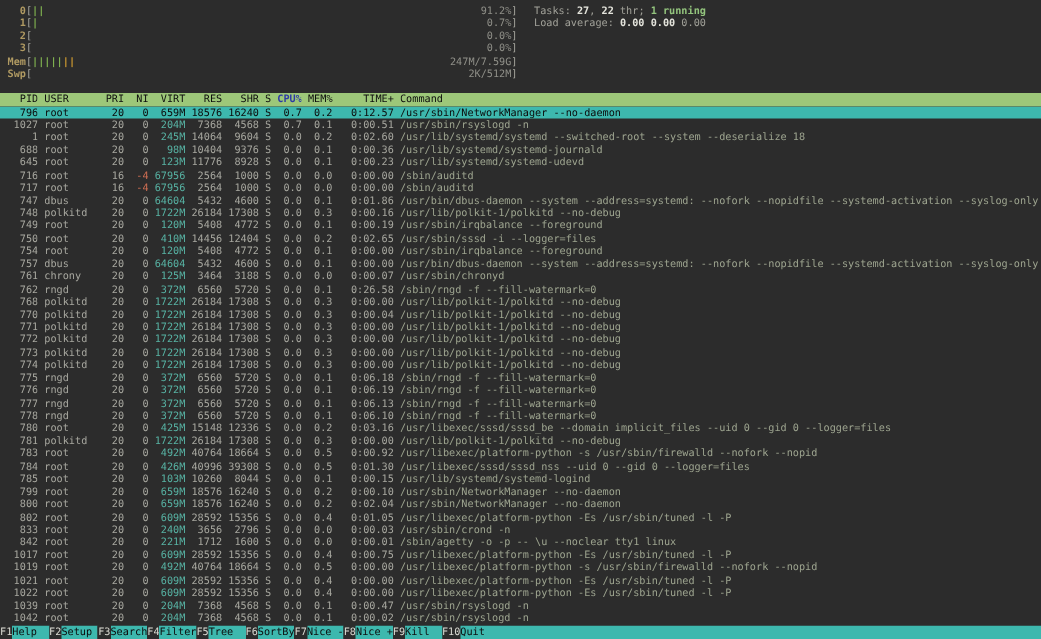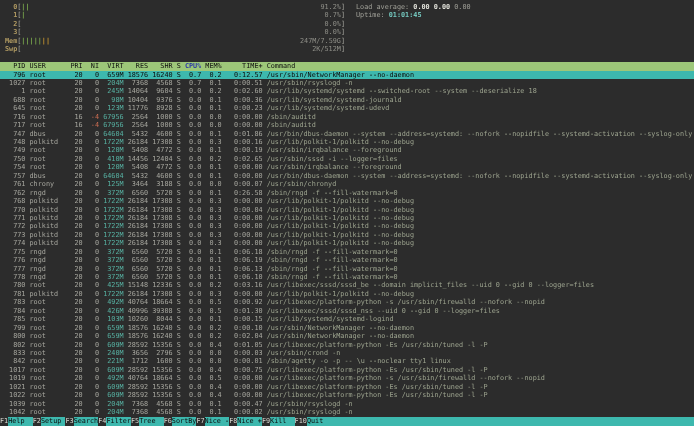--- a/index.html
+++ b/index.html
@@ -57,22 +57,22 @@
   <div class="top">
     <div class="meters">
         <div class="meter"><span class="mlabel">0</span><span class="mbr">[</span><span class="mbar"><span class="bar-g">||</span><span class="bar-o"></span></span><span class="mval">91.2%</span><span class="mbr">]</span></div>
         <div class="meter"><span class="mlabel">1</span><span class="mbr">[</span><span class="mbar"><span class="bar-g">|</span><span class="bar-o"></span></span><span class="mval">0.7%</span><span class="mbr">]</span></div>
         <div class="meter"><span class="mlabel">2</span><span class="mbr">[</span><span class="mbar"><span class="bar-g"></span><span class="bar-o"></span></span><span class="mval">0.0%</span><span class="mbr">]</span></div>
         <div class="meter"><span class="mlabel">3</span><span class="mbr">[</span><span class="mbar"><span class="bar-g"></span><span class="bar-o"></span></span><span class="mval">0.0%</span><span class="mbr">]</span></div>
         <div class="meter"><span class="mlabel">Mem</span><span class="mbr">[</span><span class="mbar"><span class="bar-g">|||||</span><span class="bar-o">||</span></span><span class="mval">247M/7.59G</span><span class="mbr">]</span></div>
         <div class="meter"><span class="mlabel">Swp</span><span class="mbr">[</span><span class="mbar"><span class="bar-g"></span><span class="bar-o"></span></span><span class="mval">2K/512M</span><span class="mbr">]</span></div>
       </div>
     <div class="summary">
+        <div class="sline"><span class="c-dim">Tasks: </span><span class="c-bold">27</span><span class="c-dim">, </span><span class="c-bold">22</span><span class="c-dim"> thr; </span><span class="c-greenb">1 running</span></div>
         <div class="sline"><span class="c-dim">Load average: </span><span class="c-bold">0.00 </span><span class="c-bold">0.00 </span><span class="c-dim">0.00</span></div>
-        <div class="sline"><span class="c-dim">Uptime: </span><span class="c-cyanb">01:01:45</span></div>
       </div>
   </div>
   <div class="blank"></div>
   <div class="phead"><span class="cell al-r" style="width: 5ch;">PID</span><span class="cell gap" style="width: 9ch;">USER</span><span class="cell gap al-r" style="width: 3ch;">PRI</span><span class="cell gap al-r" style="width: 3ch;">NI</span><span class="cell gap al-r" style="width: 5ch;">VIRT</span><span class="cell gap al-r" style="width: 5ch;">RES</span><span class="cell gap al-r" style="width: 5ch;">SHR</span><span class="cell gap" style="width: 1ch;">S</span><span class="cell gap al-r sortcol" style="width: 4ch;">CPU%</span><span class="cell gap al-r" style="width: 4ch;">MEM%</span><span class="cell gap al-r" style="width: 9ch;">TIME+</span><span class="cell gap cmdh" style="flex: 1 1 auto;">Command</span></div>
   <div class="rows">
       <div class="prow sel"><span class="cell al-r" style="width: 5ch;">796</span><span class="cell gap" style="width: 9ch;">root</span><span class="cell gap al-r" style="width: 3ch;">20</span><span class="cell gap al-r" style="width: 3ch;">0</span><span class="cell gap al-r teal" style="width: 5ch;">659M</span><span class="cell gap al-r" style="width: 5ch;">18576</span><span class="cell gap al-r" style="width: 5ch;">16240</span><span class="cell gap" style="width: 1ch;">S</span><span class="cell gap al-r" style="width: 4ch;">0.7</span><span class="cell gap al-r" style="width: 4ch;">0.2</span><span class="cell gap al-r" style="width: 9ch;">0:12.57</span><span class="cell gap cmd">/usr/sbin/NetworkManager --no-daemon</span></div>
       <div class="prow"><span class="cell al-r" style="width: 5ch;">1027</span><span class="cell gap" style="width: 9ch;">root</span><span class="cell gap al-r" style="width: 3ch;">20</span><span class="cell gap al-r" style="width: 3ch;">0</span><span class="cell gap al-r teal" style="width: 5ch;">204M</span><span class="cell gap al-r" style="width: 5ch;">7368</span><span class="cell gap al-r" style="width: 5ch;">4568</span><span class="cell gap" style="width: 1ch;">S</span><span class="cell gap al-r" style="width: 4ch;">0.7</span><span class="cell gap al-r" style="width: 4ch;">0.1</span><span class="cell gap al-r" style="width: 9ch;">0:00.51</span><span class="cell gap cmd">/usr/sbin/rsyslogd -n</span></div>
       <div class="prow"><span class="cell al-r" style="width: 5ch;">1</span><span class="cell gap" style="width: 9ch;">root</span><span class="cell gap al-r" style="width: 3ch;">20</span><span class="cell gap al-r" style="width: 3ch;">0</span><span class="cell gap al-r teal" style="width: 5ch;">245M</span><span class="cell gap al-r" style="width: 5ch;">14064</span><span class="cell gap al-r" style="width: 5ch;">9604</span><span class="cell gap" style="width: 1ch;">S</span><span class="cell gap al-r" style="width: 4ch;">0.0</span><span class="cell gap al-r" style="width: 4ch;">0.2</span><span class="cell gap al-r" style="width: 9ch;">0:02.60</span><span class="cell gap cmd">/usr/lib/systemd/systemd --switched-root --system --deserialize 18</span></div>
       <div class="prow"><span class="cell al-r" style="width: 5ch;">688</span><span class="cell gap" style="width: 9ch;">root</span><span class="cell gap al-r" style="width: 3ch;">20</span><span class="cell gap al-r" style="width: 3ch;">0</span><span class="cell gap al-r teal" style="width: 5ch;">98M</span><span class="cell gap al-r" style="width: 5ch;">10404</span><span class="cell gap al-r" style="width: 5ch;">9376</span><span class="cell gap" style="width: 1ch;">S</span><span class="cell gap al-r" style="width: 4ch;">0.0</span><span class="cell gap al-r" style="width: 4ch;">0.1</span><span class="cell gap al-r" style="width: 9ch;">0:00.36</span><span class="cell gap cmd">/usr/lib/systemd/systemd-journald</span></div>
       <div class="prow"><span class="cell al-r" style="width: 5ch;">645</span><span class="cell gap" style="width: 9ch;">root</span><span class="cell gap al-r" style="width: 3ch;">20</span><span class="cell gap al-r" style="width: 3ch;">0</span><span class="cell gap al-r teal" style="width: 5ch;">123M</span><span class="cell gap al-r" style="width: 5ch;">11776</span><span class="cell gap al-r" style="width: 5ch;">8928</span><span class="cell gap" style="width: 1ch;">S</span><span class="cell gap al-r" style="width: 4ch;">0.0</span><span class="cell gap al-r" style="width: 4ch;">0.1</span><span class="cell gap al-r" style="width: 9ch;">0:00.23</span><span class="cell gap cmd">/usr/lib/systemd/systemd-udevd</span></div>

